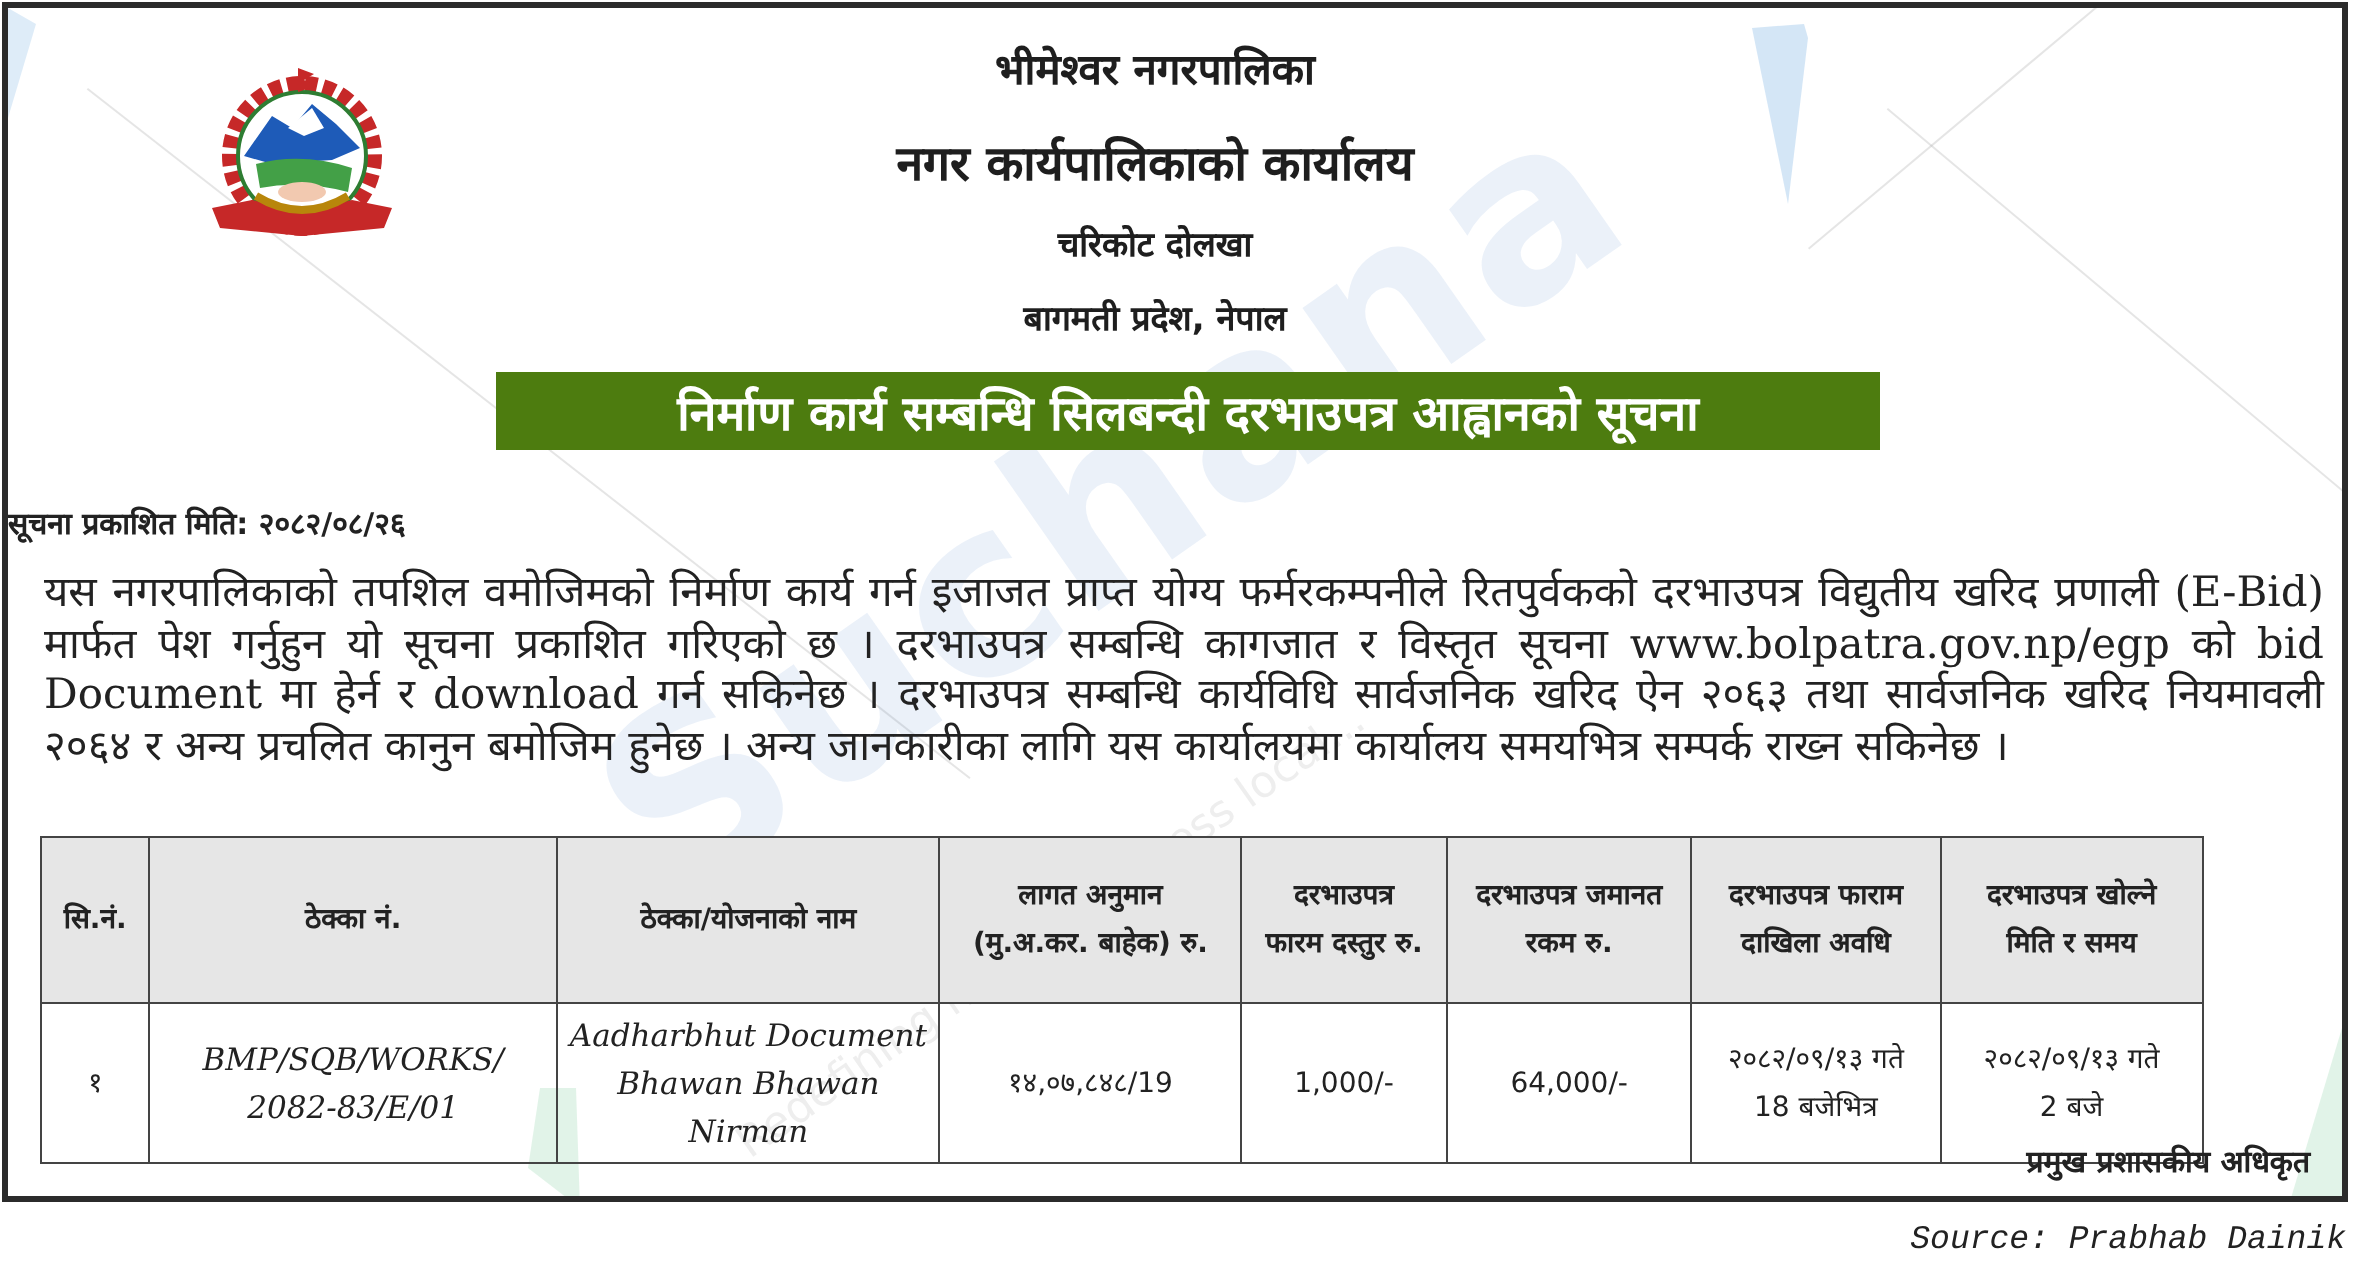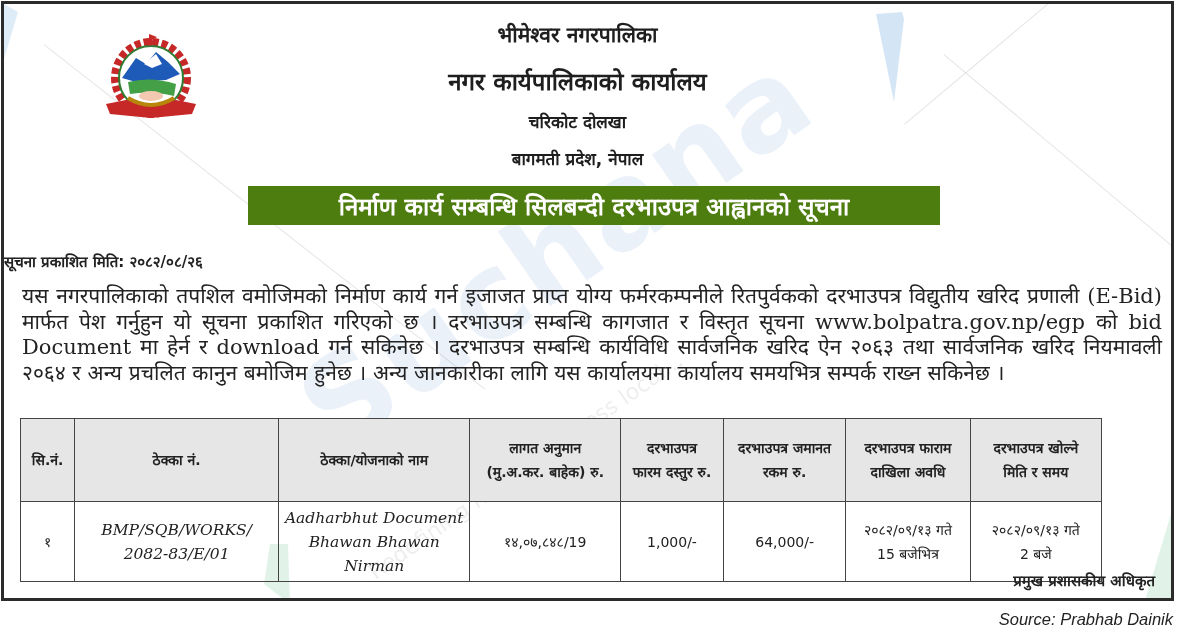--- a/index.html
+++ b/index.html
@@ -20,21 +20,21 @@
   .h4 { top:143px; font-size:17px; left:-10px; }
   .banner { position:absolute; left:244px; top:182px; width:692px; height:39px; background:#4d7c0f; color:#fff; font-weight:bold; font-size:24px; display:flex; align-items:center; justify-content:center; }
   .pubdate { position:absolute; left:0; width:100%; top:247px; text-align:left; font-weight:bold; font-size:15px; }
   .para { position:absolute; left:18px; top:280px; width:1140px; font-family:"DejaVu Serif", serif; font-size:21px; line-height:25.5px; text-align:justify; text-align-last:left; color:#222; }
   table.tender { position:absolute; left:16px; top:414px; width:1082px; border-collapse:collapse; font-size:14px; }
   table.tender th, table.tender td { border:1px solid #444; text-align:center; vertical-align:middle; }
   table.tender th { background:#e6e6e6; height:80px; font-weight:bold; line-height:24px; }
   table.tender td { height:77px; line-height:24px; }
   td.latin { font-family:"DejaVu Serif", serif; font-size:15.5px;font-style:italic; }
   .sign { position:absolute; right:16px; top:566px; font-weight:bold; font-size:15px;text-align:center; }
-  .source { position:absolute; right:8px; top:610px; font-family:Liberation Sans, sans-serif; font-style:italic; font-size:16.5px; color:#222; }
+  .source { position:absolute; right:8px; top:610px; font-family:Liberation Mono, monospace; font-style:italic; font-size:16.5px; color:#222; }
 </style>
 </head>
 <body>
 
 <div class="frame">
 
   <div class="diag" style="left:40px;top:40px;width:560px;transform:rotate(38deg);"></div>
   <div class="diag" style="left:940px;top:50px;width:300px;transform:rotate(40deg);"></div>
   <div class="diag" style="left:900px;top:120px;width:300px;transform:rotate(-40deg);"></div>
   <svg class="wm-shard" style="left:870px;top:0px;" width="40" height="100">
@@ -101,21 +101,21 @@
       </tr>
     </thead>
     <tbody>
       <tr>
         <td>१</td>
         <td class="latin"><span>BMP/SQB/WORKS/</span><br><span>2082-83/E/01</span></td>
         <td class="latin"><span>Aadharbhut Document</span><br><span>Bhawan Bhawan Nirman</span></td>
         <td>१४,०७,८४८/19</td>
         <td>1,000/-</td>
         <td>64,000/-</td>
-        <td><span>२०८२/०९/१३ गते</span><br><span>15 बजेभित्र</span></td>
+        <td><span>२०८२/०९/१३ गते</span><br><span>18 बजेभित्र</span></td>
         <td><span>२०८२/०९/१३ गते</span><br><span>2 बजे</span></td>
       </tr>
     </tbody>
   </table>
 
   <div class="sign">प्रमुख प्रशासकीय अधिकृत</div>
 </div>
 
 <div class="source">Source: Prabhab Dainik</div>
 

